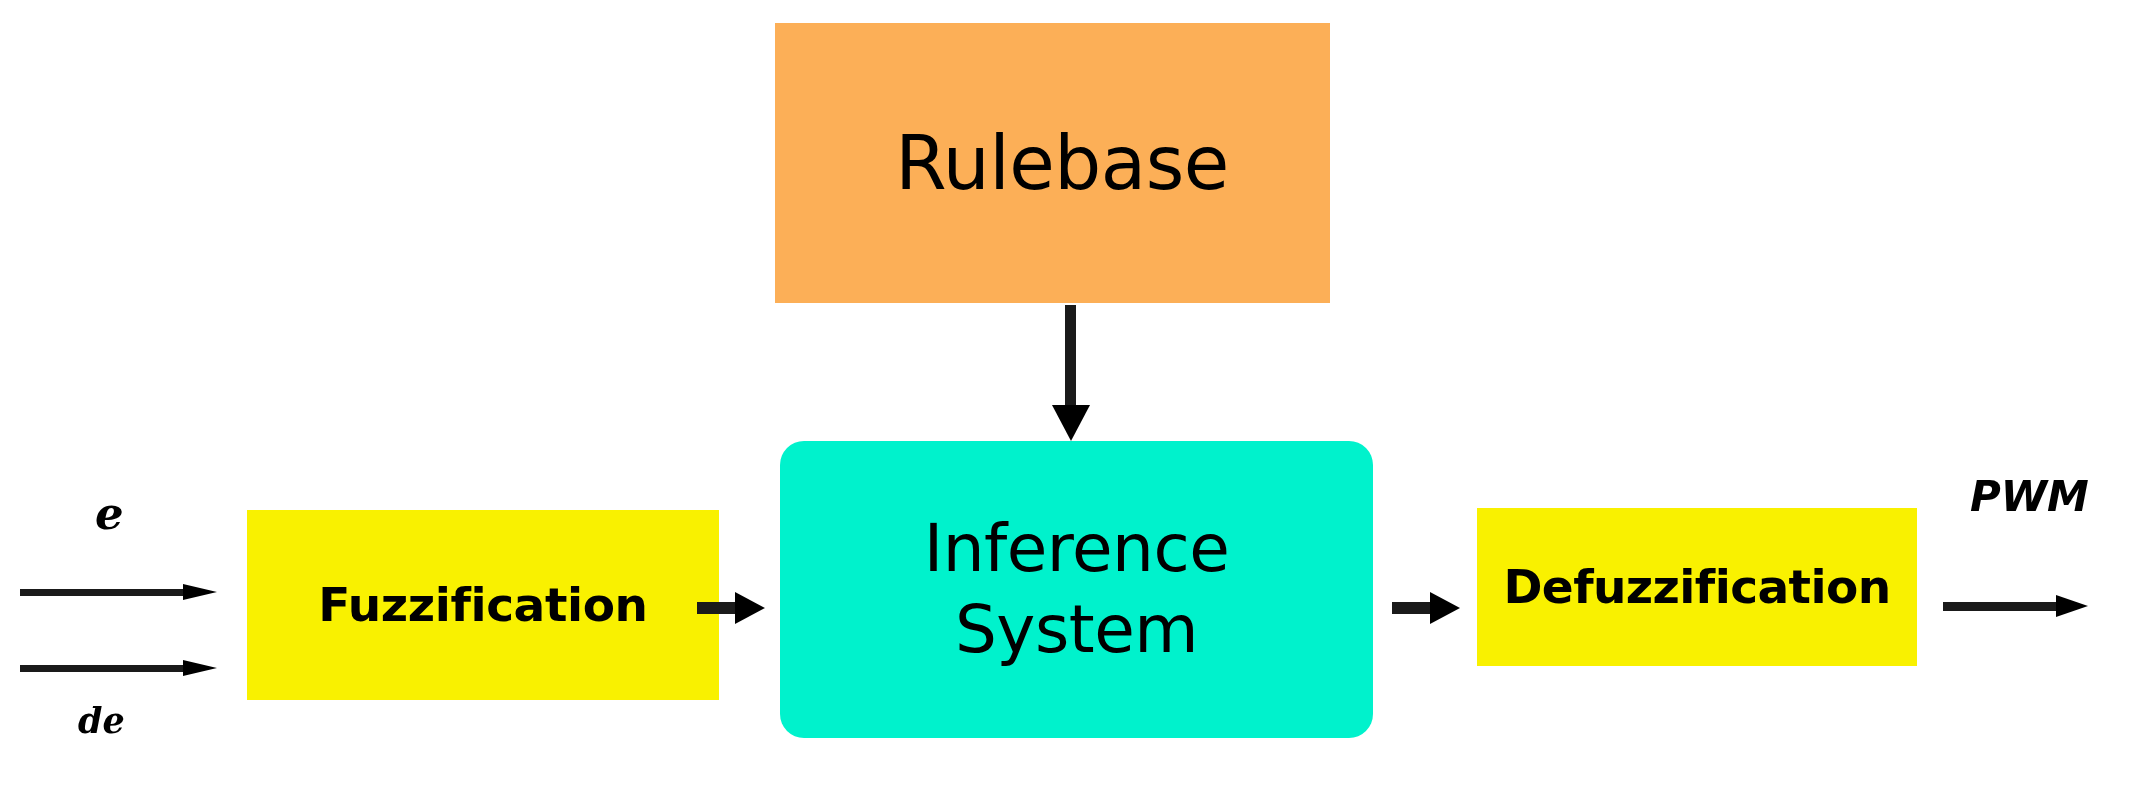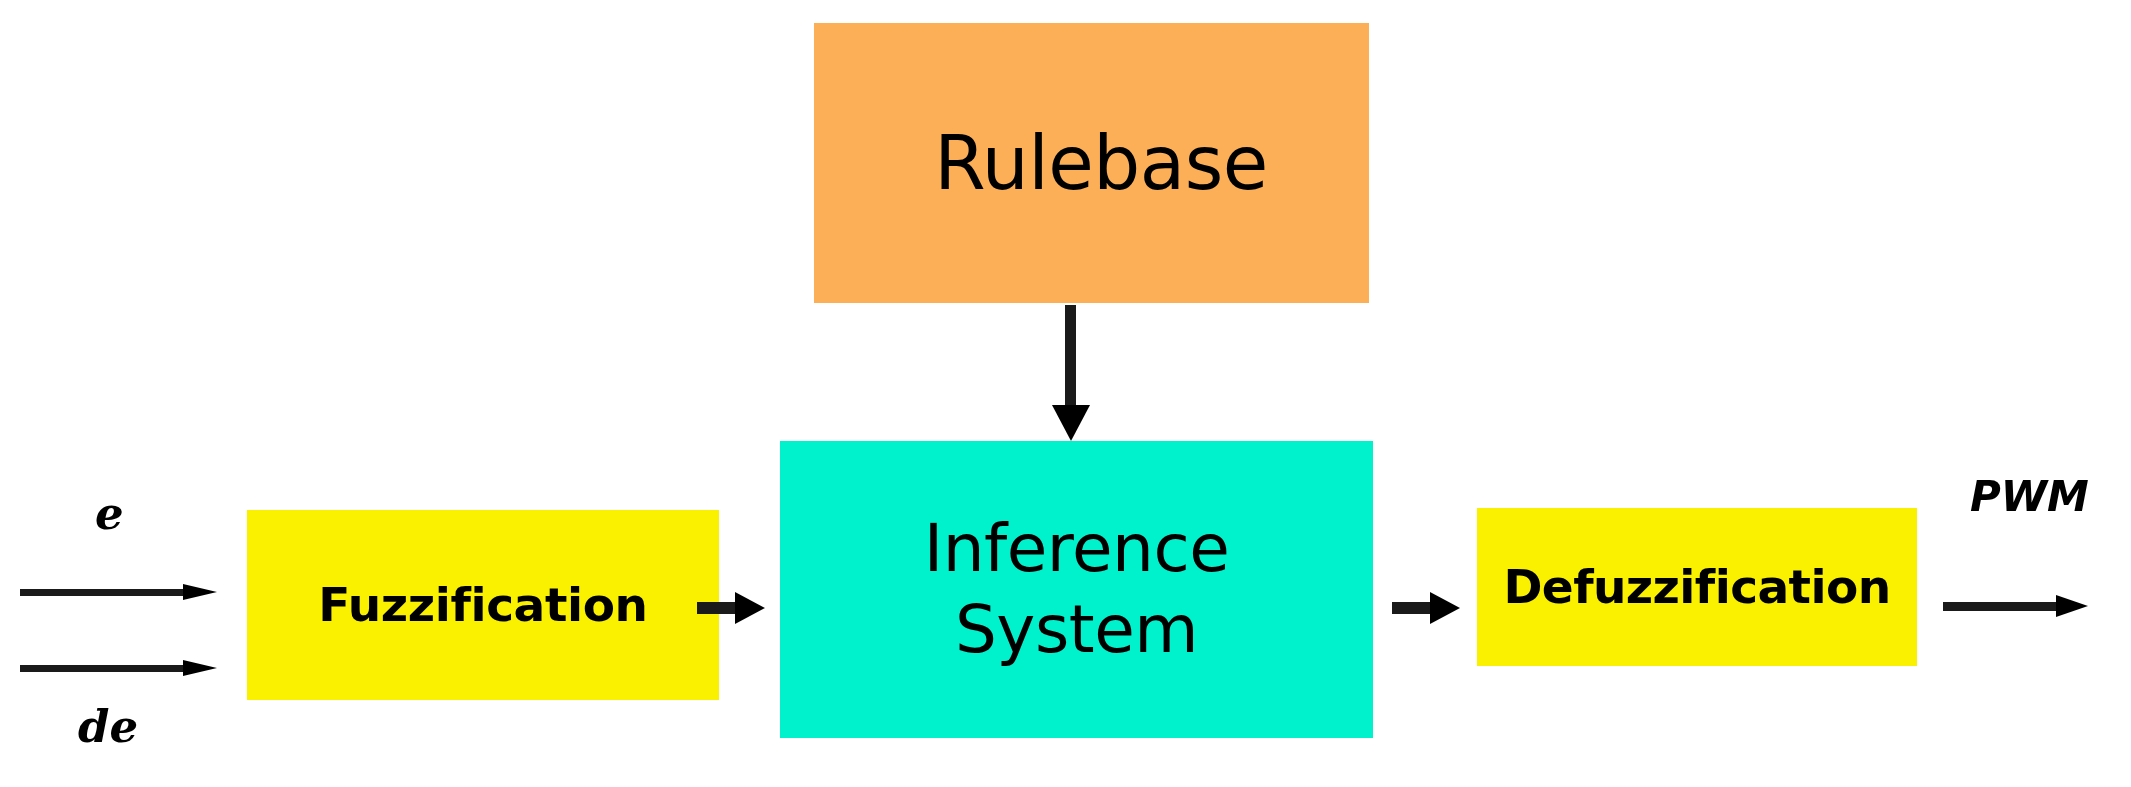--- a/index.html
+++ b/index.html
@@ -22,40 +22,41 @@
     display: flex;
     align-items: center;
     justify-content: center;
     text-align: center;
     color: #000000;
     line-height: 1.12;
     box-sizing: border-box;
   }
 
   #block-rulebase {
-    left: 814px;
+    left: 775px;
     top: 23px;
     width: 555px;
     height: 280px;
     background: #FCAF57;
     font-size: 74px;
     font-weight: 400;
     letter-spacing: -0.5px;
     padding-left: 19px;
   }
 
   #block-inference {
     left: 780px;
     top: 441px;
     width: 593px;
     height: 297px;
     background: #00F2CC;
     font-size: 66px;
     font-weight: 400;
     letter-spacing: -0.5px;
+    border-radius: 24px;
   }
   #block-inference .stack {
     display: flex;
     flex-direction: column;
     line-height: 1.22;
   }
 
   #block-fuzzification {
     left: 247px;
     top: 510px;
@@ -81,21 +82,21 @@
   
   .label {
     position: absolute;
     color: #000000;
     font-weight: 700;
     font-style: italic;
     font-family: "DejaVu Serif", serif;
     white-space: nowrap;
   }
   #label-e   { left: 95px;  top: 487px; font-size: 45px; }
-  #label-de  { left: 78px;  top: 700px; font-size: 45px; }
+  #label-de  { left: 78px;  top: 700px; font-size: 35px; }
   #label-pwm { left: 1970px; top: 472px; font-size: 42px;
                font-family: "DejaVu Sans", sans-serif; text-align: right; }
 
   
   .arrow-h {
     position: absolute;
     display: block;
   }
   .arrow-h .shaft {
     position: absolute;

